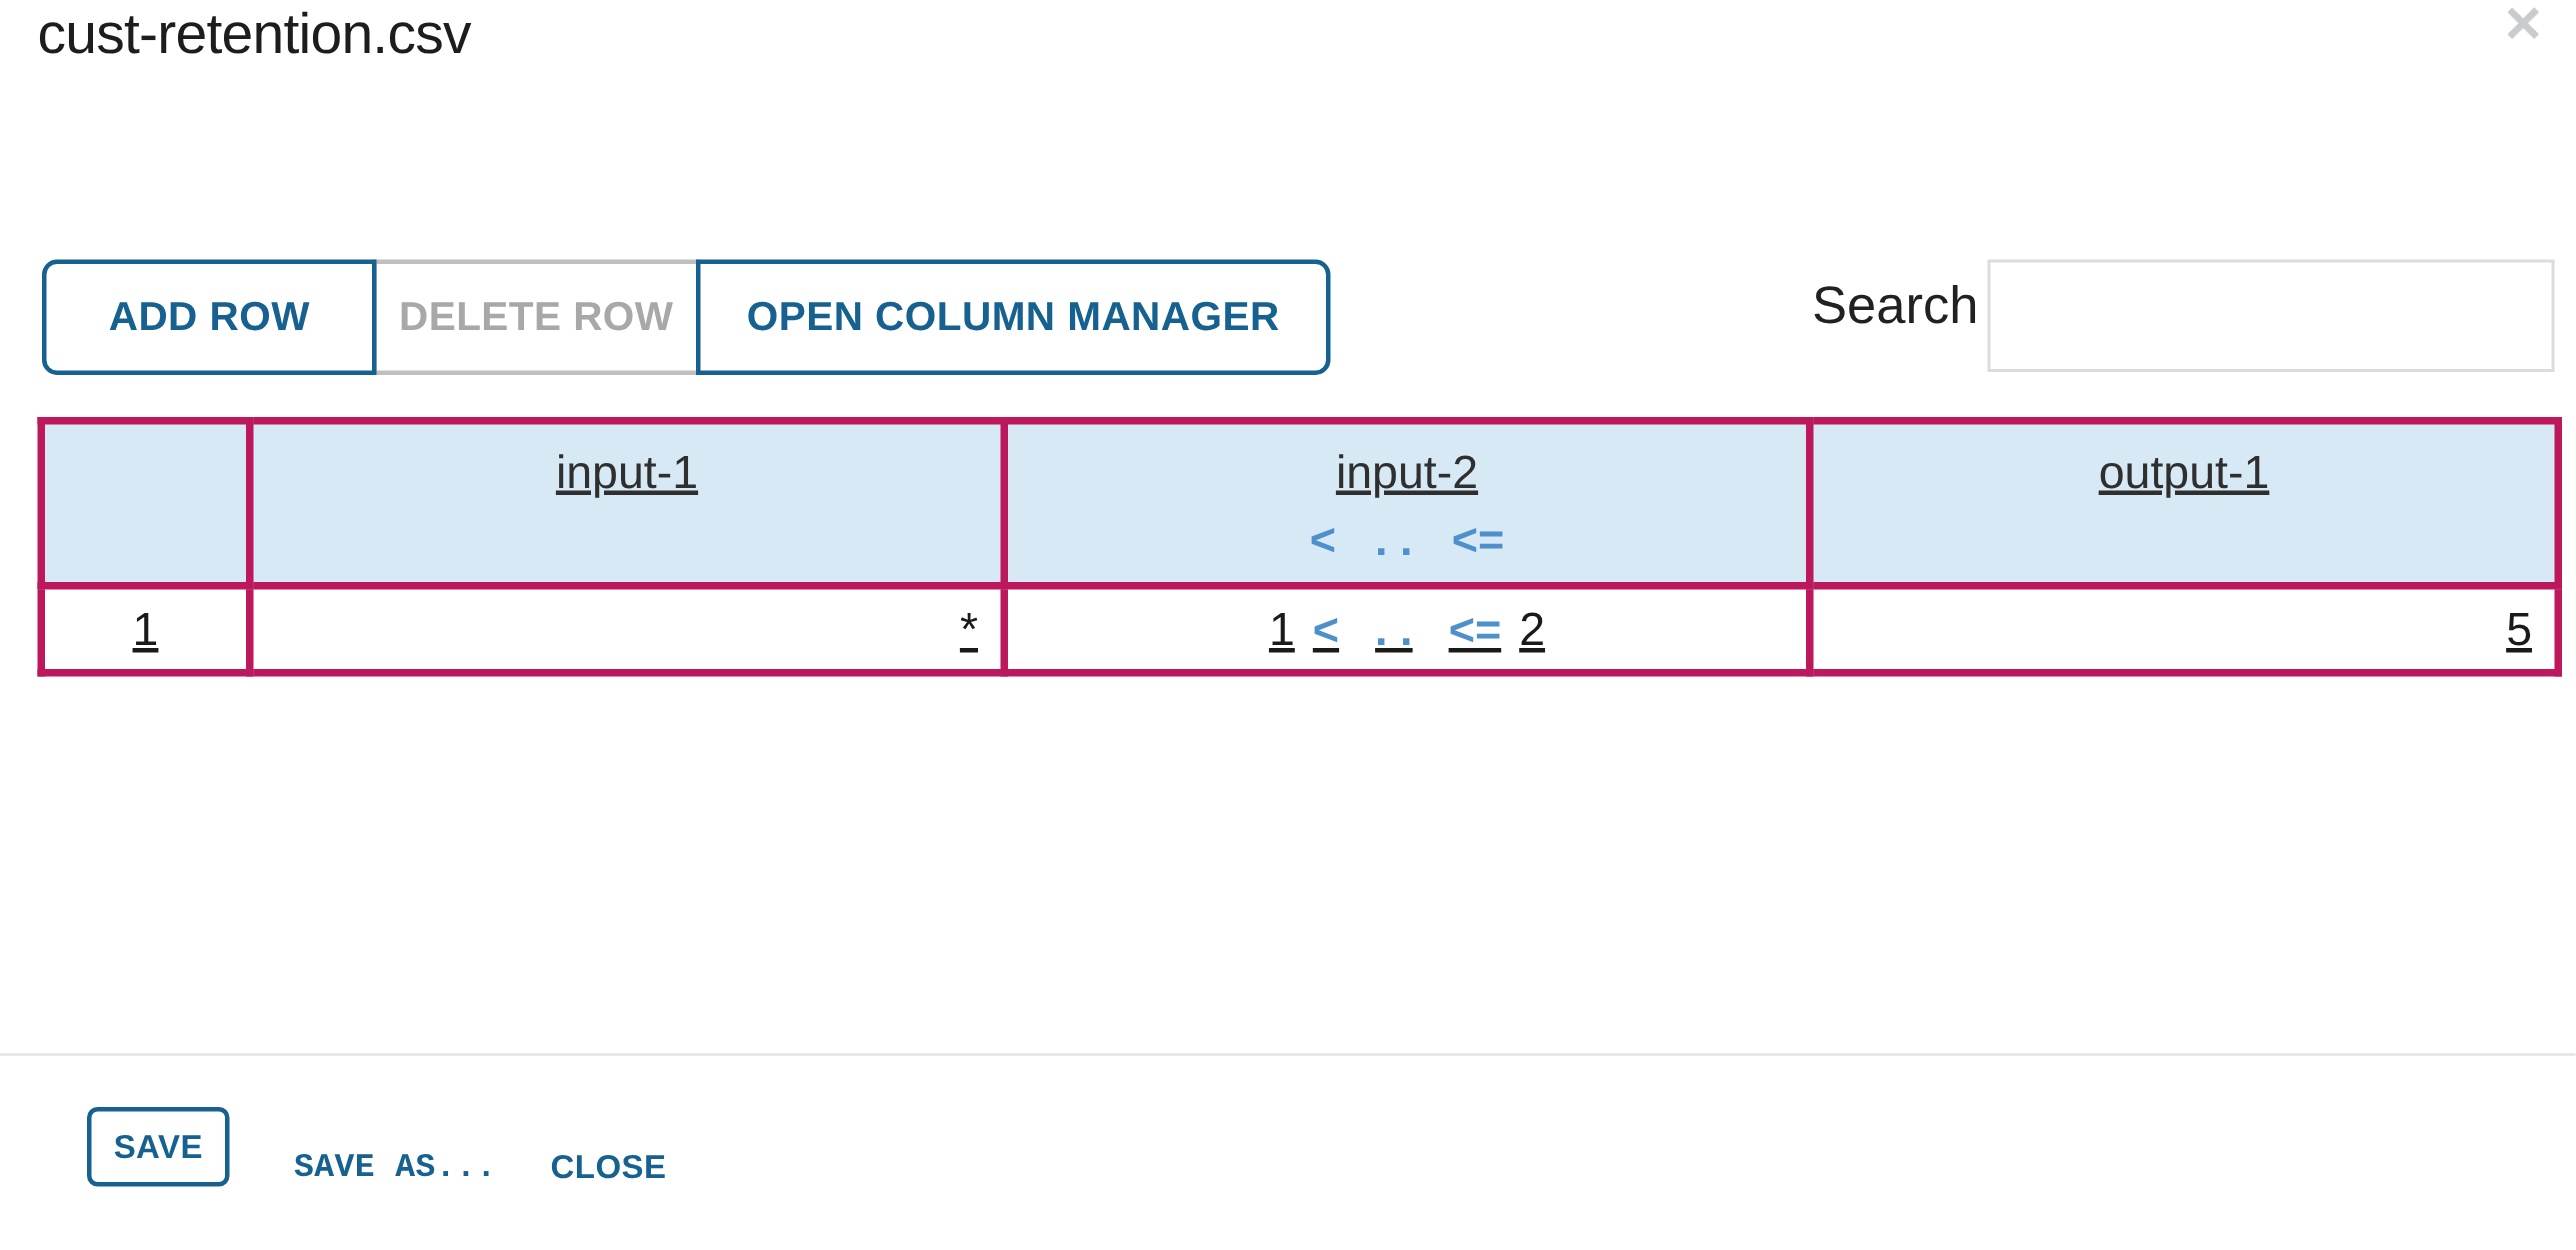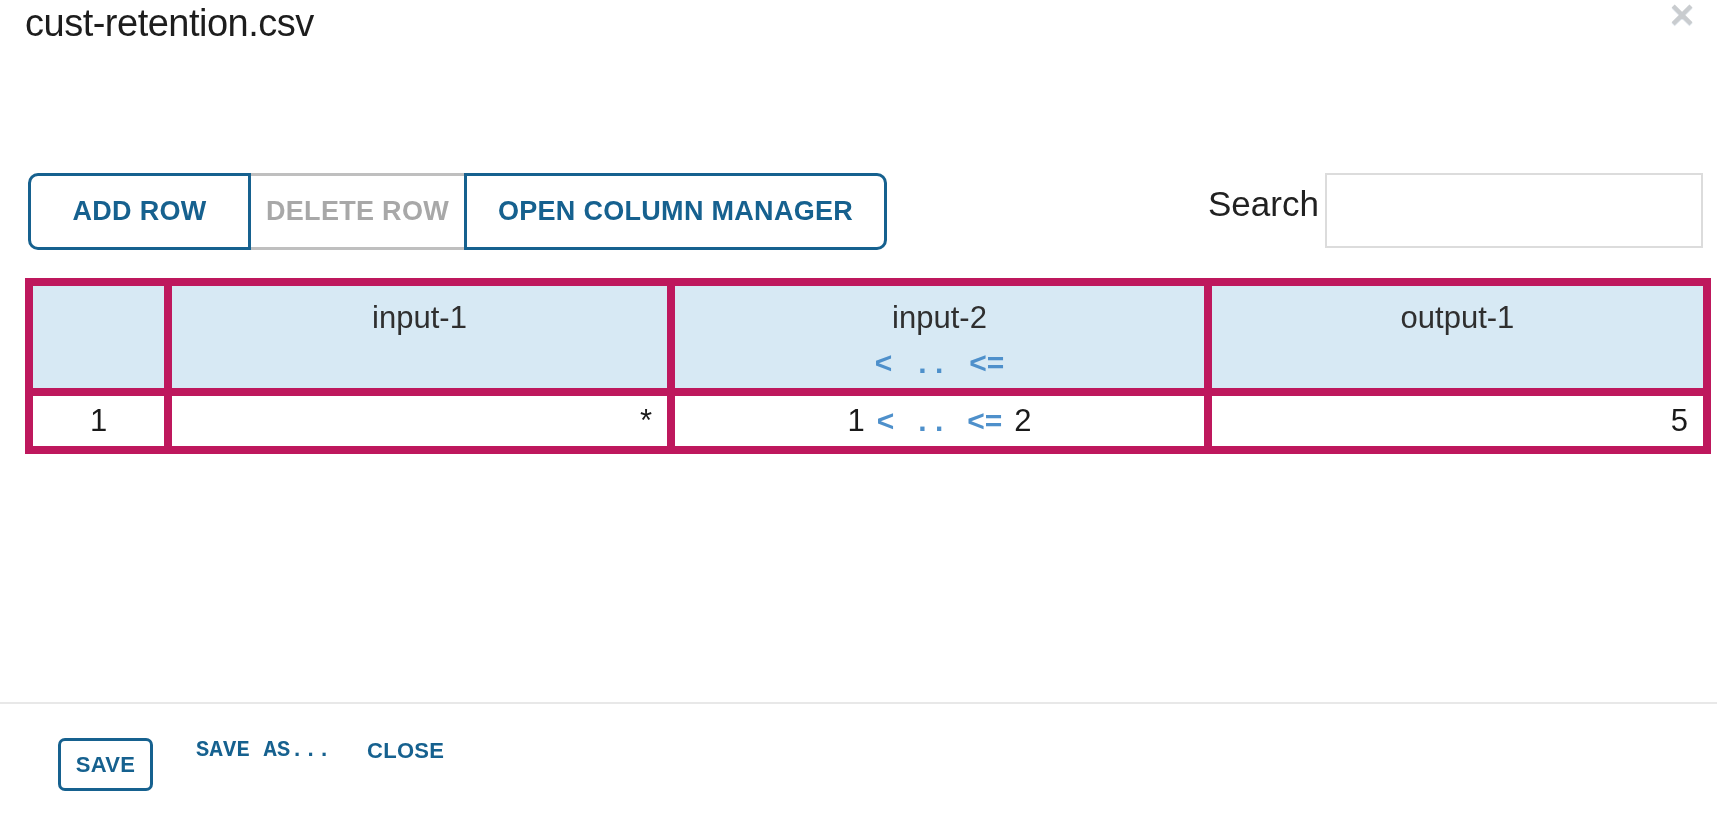--- a/index.html
+++ b/index.html
@@ -55,21 +55,21 @@
     border: 2px solid #dcdcdc; background: #ffffff;
     font-family: "Liberation Sans", sans-serif;
     font-size: 30px; padding: 0 12px; outline: none;
   }
 
   
   .grid {
     position: absolute; left: 25px; top: 278px;
     border-collapse: collapse; table-layout: fixed; width: 1678px;
   }
-  .grid th, .grid td { border: 8px solid #be185d; }
+  .grid th, .grid td { border: 5px solid #be185d; text-decoration: underline; }
   .grid thead th {
     background: #d7e9f4; height: 110px;
     vertical-align: top; padding-top: 14px;
     font-size: 31px; font-weight: 400; color: #2f2f2f; text-align: center;
   }
   .grid tbody td { height: 58px; background: #ffffff; font-size: 31px; color: #1a1a1a; }
   .rownum-h { background: #d7e9f4; }
   td.rownum { background: #d7e9f4; text-align: center; }
   td.val-right { text-align: right; padding-right: 15px; }
   td.val-center { text-align: center; }
@@ -79,21 +79,21 @@
     display: inline-block; margin: 0 13px;
   }
   .cell-op { color: #4e90cb; font-weight: 700; font-size: 30px; margin: 0 12px; }
   .cell-num { color: #1a1a1a; font-size: 31px; }
 
   
   .footer-divider {
     position: absolute; left: 0; top: 702px;
     width: 1717px; height: 2px; background: #e8e8e8;
   }
-  .footer { position: absolute; left: 42px; top: 738px; display: flex; align-items: flex-start; padding-left: 16px; }
+  .footer { position: absolute; left: 42px; top: 738px; display: flex; align-items: flex-end; padding-left: 16px; }
   .save-btn {
     width: 95px; height: 53px; background: #ffffff;
     border: 3px solid #16618f; border-radius: 7px;
     color: #16618f; font-family: "Liberation Sans", sans-serif;
     font-size: 22px; font-weight: 700; letter-spacing: 0.3px;
     display: flex; align-items: center; justify-content: center; cursor: pointer;
   }
   .flat-btn {
     color: #16618f; font-size: 22px; font-weight: 700; letter-spacing: 0.3px;
     background: none; border: none; cursor: pointer;

